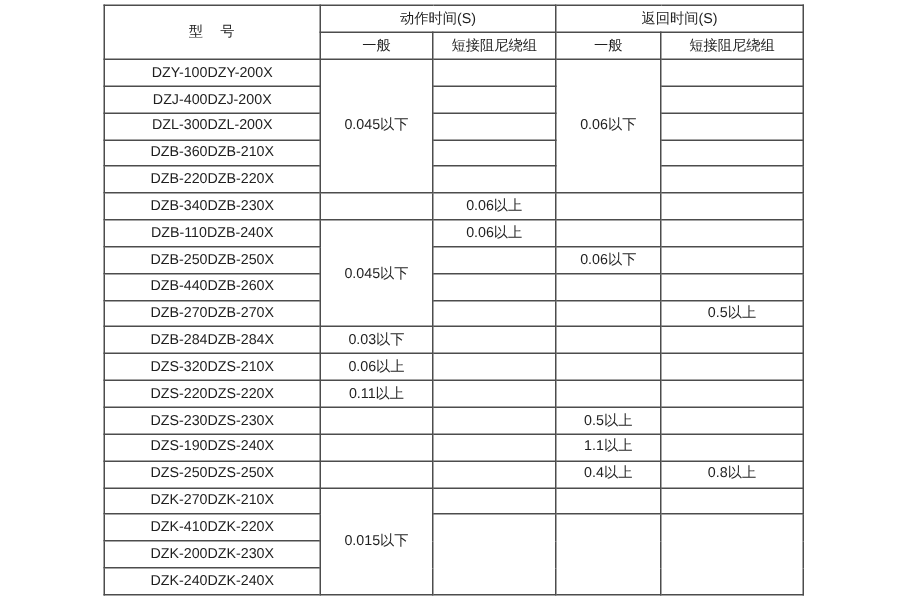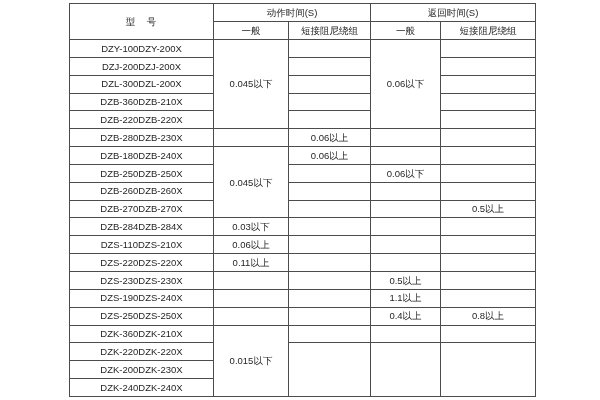--- a/index.html
+++ b/index.html
@@ -51,80 +51,80 @@
   </thead>
   <tbody id="tbody">
       <tr>
         <td class="model-cell"><span>DZY-100</span><span>DZY-200X</span></td>
         <td rowspan="5">0.045以下</td>
         <td></td>
         <td rowspan="5">0.06以下</td>
         <td></td>
       </tr>
       <tr>
-        <td class="model-cell"><span>DZJ-200</span><span>DZJ-200X</span></td>
+        <td class="model-cell"><span>DZJ-400</span><span>DZJ-200X</span></td>
         <td></td>
         <td></td>
       </tr>
       <tr>
         <td class="model-cell"><span>DZL-300</span><span>DZL-200X</span></td>
         <td></td>
         <td></td>
       </tr>
       <tr>
         <td class="model-cell"><span>DZB-360</span><span>DZB-210X</span></td>
         <td></td>
         <td></td>
       </tr>
       <tr>
         <td class="model-cell"><span>DZB-220</span><span>DZB-220X</span></td>
         <td></td>
         <td></td>
       </tr>
       <tr>
-        <td class="model-cell"><span>DZB-280</span><span>DZB-230X</span></td>
+        <td class="model-cell"><span>DZB-340</span><span>DZB-230X</span></td>
         <td></td>
         <td>0.06以上</td>
         <td></td>
         <td></td>
       </tr>
       <tr>
-        <td class="model-cell"><span>DZB-180</span><span>DZB-240X</span></td>
+        <td class="model-cell"><span>DZB-110</span><span>DZB-240X</span></td>
         <td rowspan="4">0.045以下</td>
         <td>0.06以上</td>
         <td></td>
         <td></td>
       </tr>
       <tr>
         <td class="model-cell"><span>DZB-250</span><span>DZB-250X</span></td>
         <td></td>
         <td>0.06以下</td>
         <td></td>
       </tr>
       <tr>
-        <td class="model-cell"><span>DZB-260</span><span>DZB-260X</span></td>
+        <td class="model-cell"><span>DZB-440</span><span>DZB-260X</span></td>
         <td></td>
         <td></td>
         <td></td>
       </tr>
       <tr>
         <td class="model-cell"><span>DZB-270</span><span>DZB-270X</span></td>
         <td></td>
         <td></td>
         <td>0.5以上</td>
       </tr>
       <tr>
         <td class="model-cell"><span>DZB-284</span><span>DZB-284X</span></td>
         <td>0.03以下</td>
         <td></td>
         <td></td>
         <td></td>
       </tr>
       <tr>
-        <td class="model-cell"><span>DZS-110</span><span>DZS-210X</span></td>
+        <td class="model-cell"><span>DZS-320</span><span>DZS-210X</span></td>
         <td>0.06以上</td>
         <td></td>
         <td></td>
         <td></td>
       </tr>
       <tr>
         <td class="model-cell"><span>DZS-220</span><span>DZS-220X</span></td>
         <td>0.11以上</td>
         <td></td>
         <td></td>
@@ -145,28 +145,28 @@
         <td></td>
       </tr>
       <tr>
         <td class="model-cell"><span>DZS-250</span><span>DZS-250X</span></td>
         <td></td>
         <td></td>
         <td>0.4以上</td>
         <td>0.8以上</td>
       </tr>
       <tr>
-        <td class="model-cell"><span>DZK-360</span><span>DZK-210X</span></td>
+        <td class="model-cell"><span>DZK-270</span><span>DZK-210X</span></td>
         <td rowspan="4">0.015以下</td>
         <td></td>
         <td></td>
         <td></td>
       </tr>
       <tr>
-        <td class="model-cell"><span>DZK-220</span><span>DZK-220X</span></td>
+        <td class="model-cell"><span>DZK-410</span><span>DZK-220X</span></td>
         <td rowspan="3"></td>
         <td rowspan="3"></td>
         <td rowspan="3"></td>
       </tr>
       <tr>
         <td class="model-cell"><span>DZK-200</span><span>DZK-230X</span></td>
       </tr>
       <tr>
         <td class="model-cell"><span>DZK-240</span><span>DZK-240X</span></td>
       </tr>

